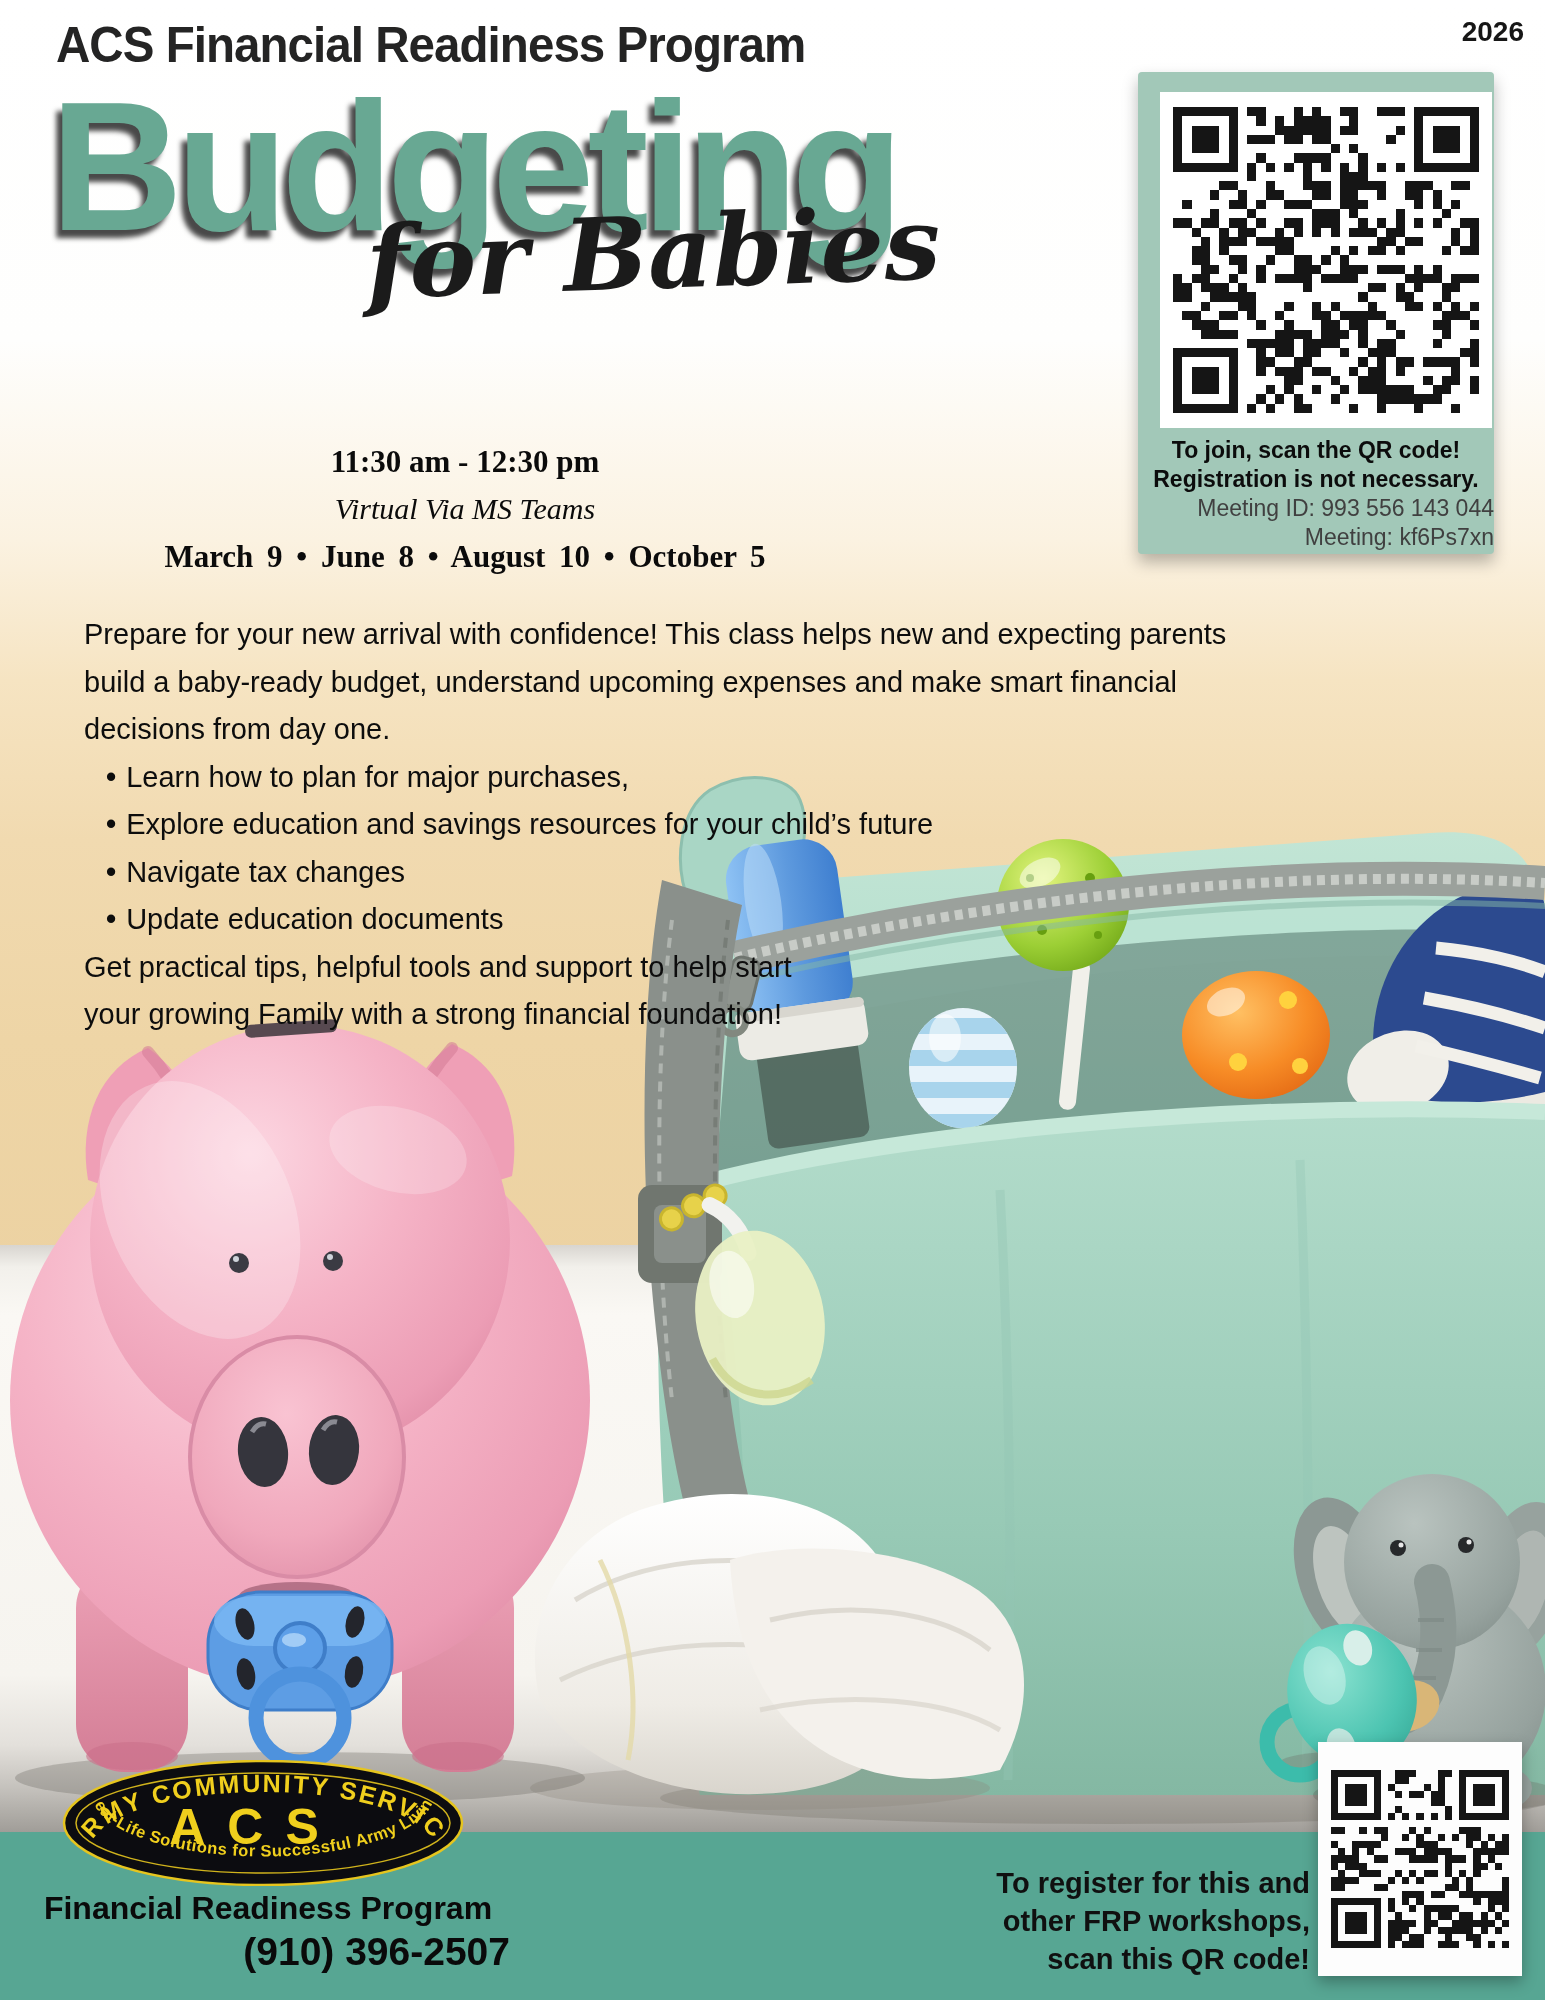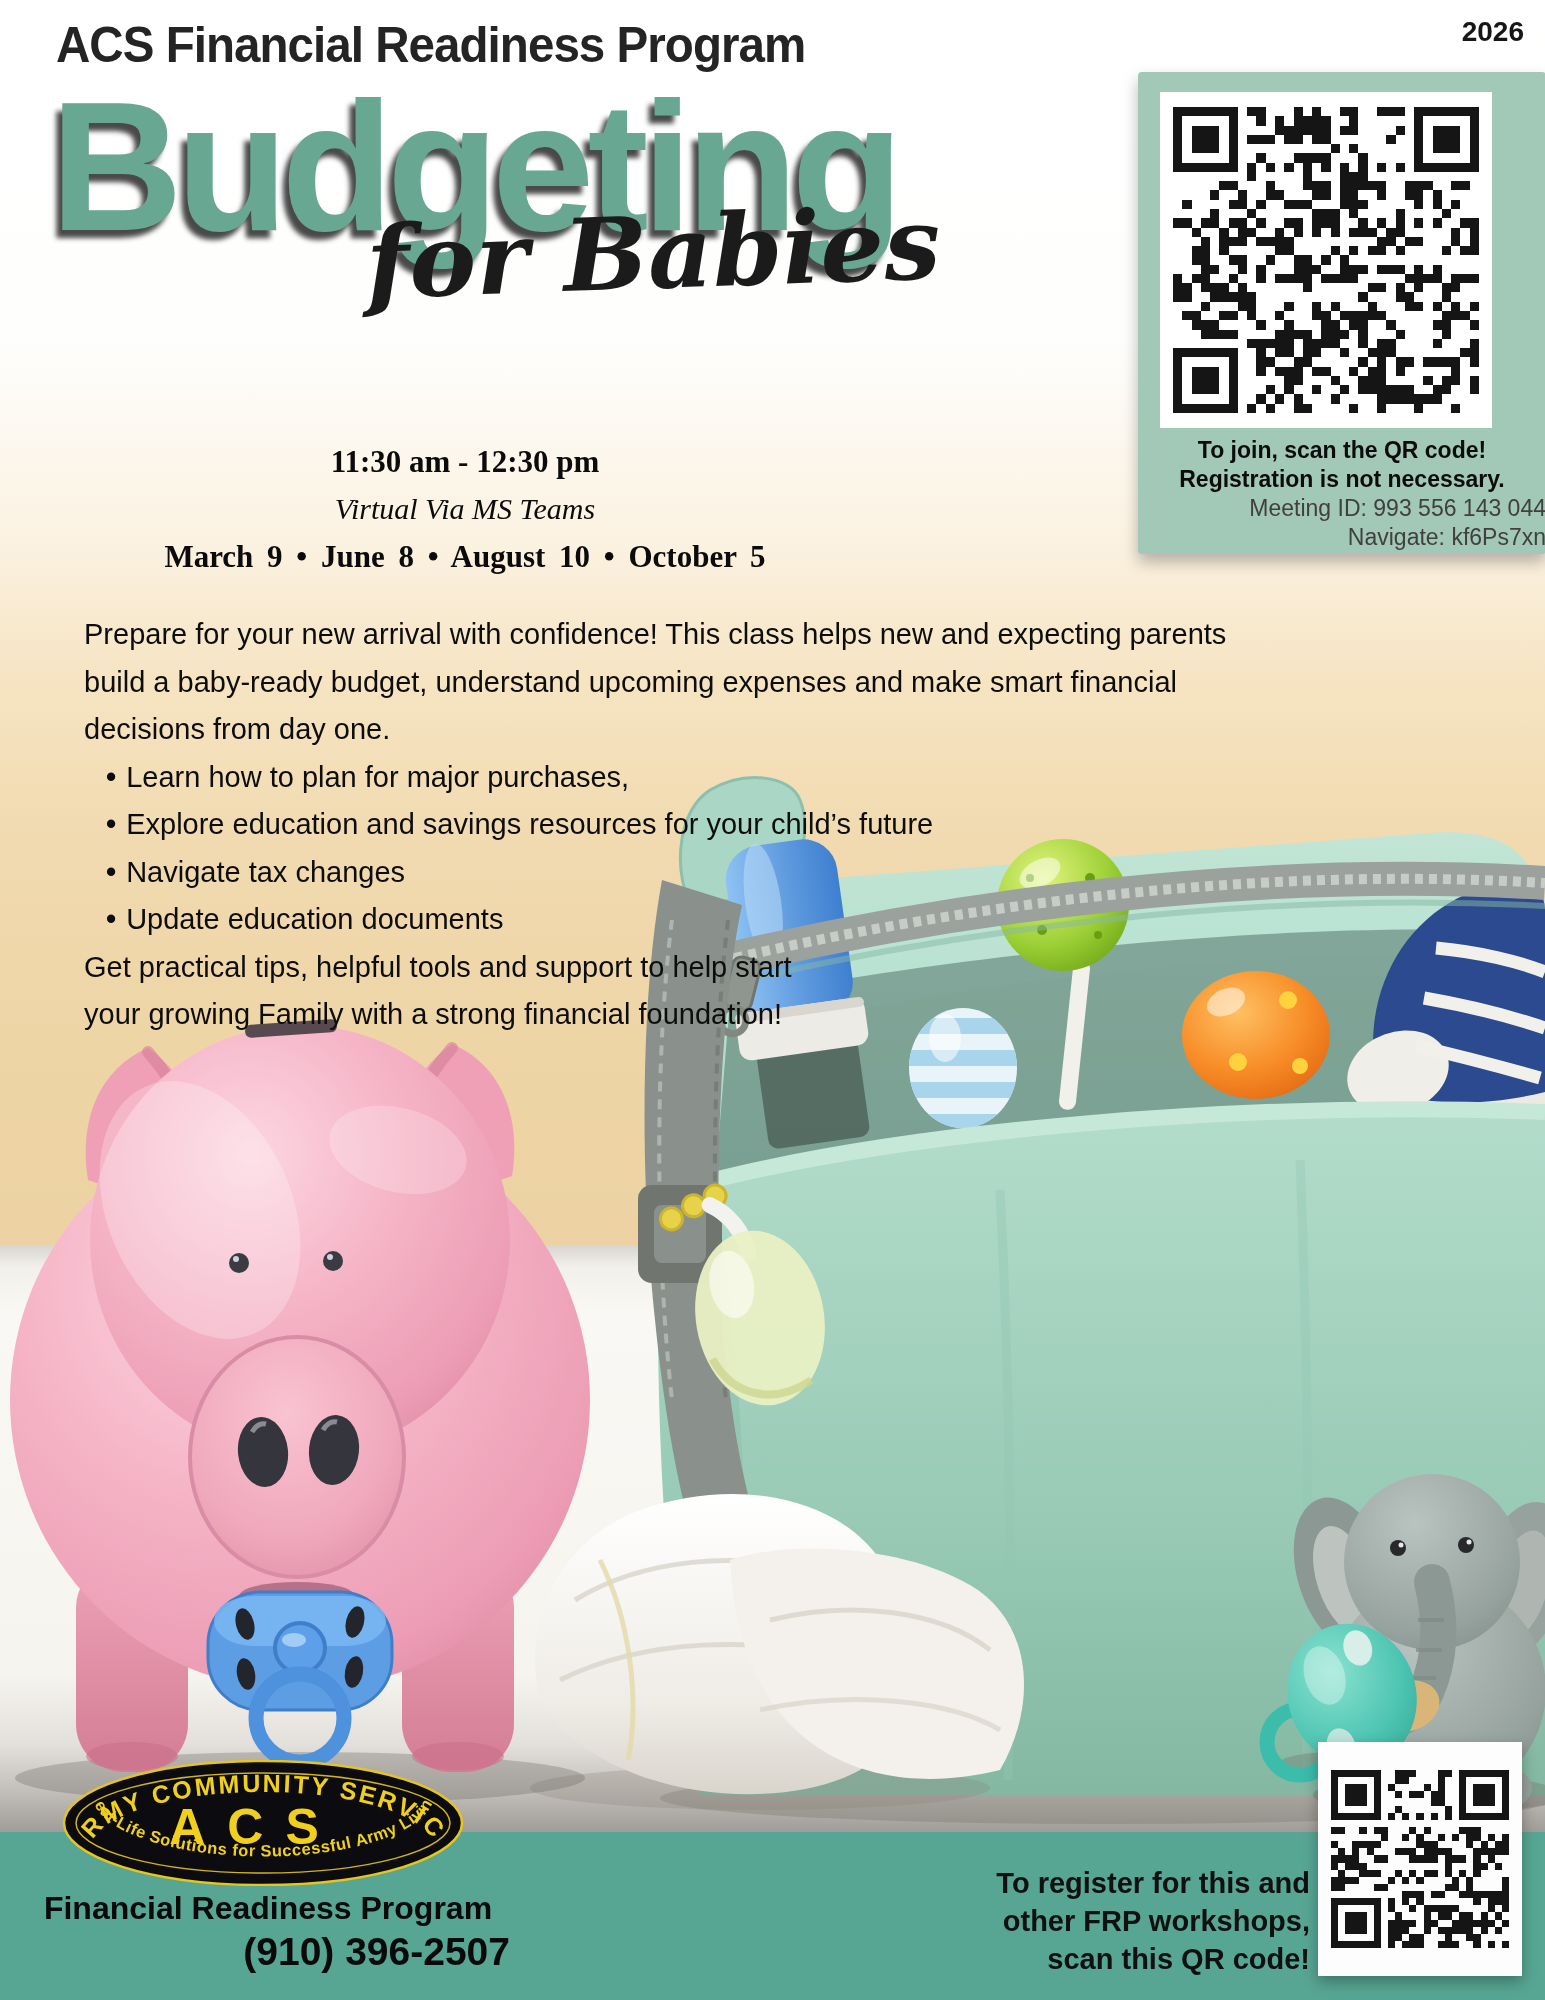--- a/index.html
+++ b/index.html
@@ -7,21 +7,21 @@
     background:linear-gradient(180deg,#ffffff 0%,#fefefd 17%,#fbf2e1 27%,#f6e4c2 34%,#f1dab0 42%,#eed5a6 52%,#ecd2a2 64%,#ecd2a2 100%);}
   .page *{position:absolute;box-sizing:border-box;}
   .table-surface{left:0;top:1245px;width:1545px;height:587px;
     background:linear-gradient(180deg,#d8d5d0 0px,#f2f0eb 22px,#faf8f4 70px,#f6f4ef 430px,#e3e0db 500px,#c3c0bb 545px,#a09d98 587px);}
   .scene{left:0;top:700px;width:1545px;height:1135px;}
   .program-name{left:56px;top:16px;font-size:50px;font-weight:bold;color:#242424;letter-spacing:-1px;transform:scaleX(.95);transform-origin:left top;white-space:nowrap;}
   .title{left:50px;top:74px;margin:0;font-size:184px;line-height:1;font-weight:bold;color:#68a893;letter-spacing:-7px;white-space:nowrap;
     text-shadow:-6px 8px 5px rgba(22,22,22,.78);}
   .title-script{left:366px;top:194px;font-family:"DejaVu Serif",serif;font-style:italic;font-weight:bold;font-size:100px;color:#1b1b1b;transform:rotate(-2deg);white-space:nowrap;}
   .year{right:21px;top:16px;font-size:28px;font-weight:600;color:#161616;}
-  .join-panel{left:1138px;top:72px;width:408px;height:482px;background:#a2c8b8;border-radius:4px;box-shadow:0 8px 16px rgba(0,0,0,.28);}
+  .join-panel{left:1138px;top:72px;width:356px;height:482px;background:#a2c8b8;border-radius:4px;box-shadow:0 8px 16px rgba(0,0,0,.28);}
   .qr-main{left:22px;top:20px;width:332px;height:336px;background:#ffffff;padding:13px;}
   .qr-main svg,.footer-qr svg{position:static;display:block;width:100%;height:100%;}
   .join-text{left:0;top:364px;width:100%;text-align:center;}
   .join-text div{position:static;}
   .jt-b{font-size:23px;font-weight:bold;color:#0c0c0c;line-height:29px;}
   .jt-r{font-size:23px;color:#404040;line-height:29px;text-align:right;}
   .schedule{left:60px;top:444px;width:810px;text-align:center;color:#0b0b0b;font-family:Liberation Serif, serif;}
   .schedule div{position:static;}
   .sch-time{font-size:31px;font-weight:bold;}
   .sch-platform{font-size:30px;font-style:italic;margin-top:12px;}
@@ -290,21 +290,21 @@
   <div class="join-panel">
     <div class="qr-main">
       <svg class="qr" viewBox="0 0 33 33" shape-rendering="crispEdges">
           <path d="M8 0h1v1h-1zM9 0h1v1h-1zM13 0h1v1h-1zM15 0h1v1h-1zM18 0h1v1h-1zM19 0h1v1h-1zM22 0h1v1h-1zM23 0h1v1h-1zM24 0h1v1h-1zM9 1h1v1h-1zM11 1h1v1h-1zM13 1h1v1h-1zM14 1h1v1h-1zM15 1h1v1h-1zM16 1h1v1h-1zM19 1h1v1h-1zM11 2h1v1h-1zM12 2h1v1h-1zM13 2h1v1h-1zM14 2h1v1h-1zM15 2h1v1h-1zM16 2h1v1h-1zM18 2h1v1h-1zM19 2h1v1h-1zM24 2h1v1h-1zM8 3h1v1h-1zM9 3h1v1h-1zM10 3h1v1h-1zM12 3h1v1h-1zM13 3h1v1h-1zM15 3h1v1h-1zM16 3h1v1h-1zM23 3h1v1h-1zM17 4h1v1h-1zM19 4h1v1h-1zM9 5h1v1h-1zM13 5h1v1h-1zM14 5h1v1h-1zM15 5h1v1h-1zM16 5h1v1h-1zM20 5h1v1h-1zM8 6h1v1h-1zM10 6h1v1h-1zM12 6h1v1h-1zM14 6h1v1h-1zM16 6h1v1h-1zM18 6h1v1h-1zM20 6h1v1h-1zM22 6h1v1h-1zM24 6h1v1h-1zM8 7h1v1h-1zM14 7h1v1h-1zM18 7h1v1h-1zM19 7h1v1h-1zM20 7h1v1h-1zM5 8h1v1h-1zM6 8h1v1h-1zM10 8h1v1h-1zM14 8h1v1h-1zM15 8h1v1h-1zM16 8h1v1h-1zM18 8h1v1h-1zM19 8h1v1h-1zM20 8h1v1h-1zM21 8h1v1h-1zM22 8h1v1h-1zM25 8h1v1h-1zM26 8h1v1h-1zM27 8h1v1h-1zM30 8h1v1h-1zM31 8h1v1h-1zM4 9h1v1h-1zM7 9h1v1h-1zM10 9h1v1h-1zM11 9h1v1h-1zM15 9h1v1h-1zM16 9h1v1h-1zM18 9h1v1h-1zM19 9h1v1h-1zM22 9h1v1h-1zM25 9h1v1h-1zM26 9h1v1h-1zM28 9h1v1h-1zM1 10h1v1h-1zM6 10h1v1h-1zM7 10h1v1h-1zM9 10h1v1h-1zM12 10h1v1h-1zM13 10h1v1h-1zM14 10h1v1h-1zM18 10h1v1h-1zM19 10h1v1h-1zM20 10h1v1h-1zM26 10h1v1h-1zM28 10h1v1h-1zM30 10h1v1h-1zM4 11h1v1h-1zM8 11h1v1h-1zM15 11h1v1h-1zM16 11h1v1h-1zM17 11h1v1h-1zM19 11h1v1h-1zM24 11h1v1h-1zM29 11h1v1h-1zM0 12h1v1h-1zM1 12h1v1h-1zM3 12h1v1h-1zM4 12h1v1h-1zM6 12h1v1h-1zM7 12h1v1h-1zM9 12h1v1h-1zM12 12h1v1h-1zM13 12h1v1h-1zM15 12h1v1h-1zM16 12h1v1h-1zM17 12h1v1h-1zM20 12h1v1h-1zM22 12h1v1h-1zM24 12h1v1h-1zM26 12h1v1h-1zM28 12h1v1h-1zM31 12h1v1h-1zM32 12h1v1h-1zM2 13h1v1h-1zM5 13h1v1h-1zM7 13h1v1h-1zM8 13h1v1h-1zM11 13h1v1h-1zM13 13h1v1h-1zM15 13h1v1h-1zM17 13h1v1h-1zM19 13h1v1h-1zM20 13h1v1h-1zM21 13h1v1h-1zM23 13h1v1h-1zM24 13h1v1h-1zM30 13h1v1h-1zM32 13h1v1h-1zM3 14h1v1h-1zM5 14h1v1h-1zM6 14h1v1h-1zM7 14h1v1h-1zM9 14h1v1h-1zM10 14h1v1h-1zM11 14h1v1h-1zM12 14h1v1h-1zM22 14h1v1h-1zM23 14h1v1h-1zM25 14h1v1h-1zM26 14h1v1h-1zM30 14h1v1h-1zM32 14h1v1h-1zM2 15h1v1h-1zM3 15h1v1h-1zM5 15h1v1h-1zM11 15h1v1h-1zM12 15h1v1h-1zM17 15h1v1h-1zM19 15h1v1h-1zM21 15h1v1h-1zM22 15h1v1h-1zM24 15h1v1h-1zM29 15h1v1h-1zM31 15h1v1h-1zM32 15h1v1h-1zM2 16h1v1h-1zM3 16h1v1h-1zM6 16h1v1h-1zM7 16h1v1h-1zM10 16h1v1h-1zM13 16h1v1h-1zM14 16h1v1h-1zM16 16h1v1h-1zM18 16h1v1h-1zM3 17h1v1h-1zM4 17h1v1h-1zM7 17h1v1h-1zM9 17h1v1h-1zM13 17h1v1h-1zM14 17h1v1h-1zM15 17h1v1h-1zM18 17h1v1h-1zM19 17h1v1h-1zM20 17h1v1h-1zM22 17h1v1h-1zM23 17h1v1h-1zM24 17h1v1h-1zM26 17h1v1h-1zM28 17h1v1h-1zM0 18h1v1h-1zM2 18h1v1h-1zM3 18h1v1h-1zM6 18h1v1h-1zM9 18h1v1h-1zM11 18h1v1h-1zM12 18h1v1h-1zM13 18h1v1h-1zM14 18h1v1h-1zM16 18h1v1h-1zM17 18h1v1h-1zM18 18h1v1h-1zM19 18h1v1h-1zM25 18h1v1h-1zM26 18h1v1h-1zM27 18h1v1h-1zM28 18h1v1h-1zM30 18h1v1h-1zM31 18h1v1h-1zM32 18h1v1h-1zM0 19h1v1h-1zM1 19h1v1h-1zM3 19h1v1h-1zM4 19h1v1h-1zM5 19h1v1h-1zM7 19h1v1h-1zM14 19h1v1h-1zM21 19h1v1h-1zM22 19h1v1h-1zM24 19h1v1h-1zM26 19h1v1h-1zM29 19h1v1h-1zM30 19h1v1h-1zM0 20h1v1h-1zM1 20h1v1h-1zM4 20h1v1h-1zM5 20h1v1h-1zM6 20h1v1h-1zM7 20h1v1h-1zM8 20h1v1h-1zM20 20h1v1h-1zM24 20h1v1h-1zM25 20h1v1h-1zM29 20h1v1h-1zM3 21h1v1h-1zM7 21h1v1h-1zM8 21h1v1h-1zM12 21h1v1h-1zM15 21h1v1h-1zM17 21h1v1h-1zM21 21h1v1h-1zM25 21h1v1h-1zM26 21h1v1h-1zM28 21h1v1h-1zM30 21h1v1h-1zM32 21h1v1h-1zM1 22h1v1h-1zM2 22h1v1h-1zM5 22h1v1h-1zM6 22h1v1h-1zM8 22h1v1h-1zM11 22h1v1h-1zM15 22h1v1h-1zM16 22h1v1h-1zM18 22h1v1h-1zM19 22h1v1h-1zM20 22h1v1h-1zM21 22h1v1h-1zM22 22h1v1h-1zM29 22h1v1h-1zM30 22h1v1h-1zM31 22h1v1h-1zM2 23h1v1h-1zM3 23h1v1h-1zM4 23h1v1h-1zM9 23h1v1h-1zM12 23h1v1h-1zM16 23h1v1h-1zM17 23h1v1h-1zM19 23h1v1h-1zM20 23h1v1h-1zM23 23h1v1h-1zM28 23h1v1h-1zM29 23h1v1h-1zM32 23h1v1h-1zM3 24h1v1h-1zM4 24h1v1h-1zM5 24h1v1h-1zM6 24h1v1h-1zM11 24h1v1h-1zM12 24h1v1h-1zM13 24h1v1h-1zM14 24h1v1h-1zM16 24h1v1h-1zM17 24h1v1h-1zM18 24h1v1h-1zM20 24h1v1h-1zM24 24h1v1h-1zM29 24h1v1h-1zM8 25h1v1h-1zM9 25h1v1h-1zM10 25h1v1h-1zM11 25h1v1h-1zM12 25h1v1h-1zM14 25h1v1h-1zM15 25h1v1h-1zM16 25h1v1h-1zM17 25h1v1h-1zM20 25h1v1h-1zM22 25h1v1h-1zM23 25h1v1h-1zM28 25h1v1h-1zM32 25h1v1h-1zM9 26h1v1h-1zM11 26h1v1h-1zM12 26h1v1h-1zM14 26h1v1h-1zM15 26h1v1h-1zM18 26h1v1h-1zM21 26h1v1h-1zM22 26h1v1h-1zM23 26h1v1h-1zM31 26h1v1h-1zM32 26h1v1h-1zM9 27h1v1h-1zM10 27h1v1h-1zM13 27h1v1h-1zM14 27h1v1h-1zM20 27h1v1h-1zM22 27h1v1h-1zM24 27h1v1h-1zM25 27h1v1h-1zM27 27h1v1h-1zM28 27h1v1h-1zM29 27h1v1h-1zM30 27h1v1h-1zM32 27h1v1h-1zM9 28h1v1h-1zM11 28h1v1h-1zM12 28h1v1h-1zM13 28h1v1h-1zM15 28h1v1h-1zM16 28h1v1h-1zM19 28h1v1h-1zM21 28h1v1h-1zM22 28h1v1h-1zM24 28h1v1h-1zM30 28h1v1h-1zM12 29h1v1h-1zM13 29h1v1h-1zM17 29h1v1h-1zM20 29h1v1h-1zM21 29h1v1h-1zM22 29h1v1h-1zM27 29h1v1h-1zM29 29h1v1h-1zM30 29h1v1h-1zM32 29h1v1h-1zM10 30h1v1h-1zM12 30h1v1h-1zM15 30h1v1h-1zM18 30h1v1h-1zM20 30h1v1h-1zM21 30h1v1h-1zM22 30h1v1h-1zM23 30h1v1h-1zM24 30h1v1h-1zM25 30h1v1h-1zM28 30h1v1h-1zM29 30h1v1h-1zM32 30h1v1h-1zM9 31h1v1h-1zM11 31h1v1h-1zM13 31h1v1h-1zM17 31h1v1h-1zM22 31h1v1h-1zM23 31h1v1h-1zM24 31h1v1h-1zM25 31h1v1h-1zM26 31h1v1h-1zM27 31h1v1h-1zM28 31h1v1h-1zM8 32h1v1h-1zM10 32h1v1h-1zM13 32h1v1h-1zM14 32h1v1h-1zM19 32h1v1h-1zM22 32h1v1h-1zM26 32h1v1h-1zM30 32h1v1h-1zM0 0h7v1h-7z M0 6h7v1h-7z M0 1h1v5h-1z M6 1h1v5h-1z M2 2h3v3h-3zM26 0h7v1h-7z M26 6h7v1h-7z M26 1h1v5h-1z M32 1h1v5h-1z M28 2h3v3h-3zM0 26h7v1h-7z M0 32h7v1h-7z M0 27h1v5h-1z M6 27h1v5h-1z M2 28h3v3h-3z" fill="#151515"></path>
         </svg>
     </div>
     <div class="join-text">
       <div class="jt-b">To join, scan the QR code!</div>
       <div class="jt-b">Registration is not necessary.</div>
       <div class="jt-r">Meeting ID: 993 556 143 044</div>
-      <div class="jt-r">Navigate: kf6Ps7xn</div>
+      <div class="jt-r">Meeting: kf6Ps7xn</div>
     </div>
   </div>
 
   <div class="schedule">
     <div class="sch-time">11:30 am - 12:30 pm</div>
     <div class="sch-platform">Virtual Via MS Teams</div>
     <div class="sch-dates">March 9  •  June 8  •  August 10  •  October 5</div>
   </div>
 
   <div class="body-copy">

